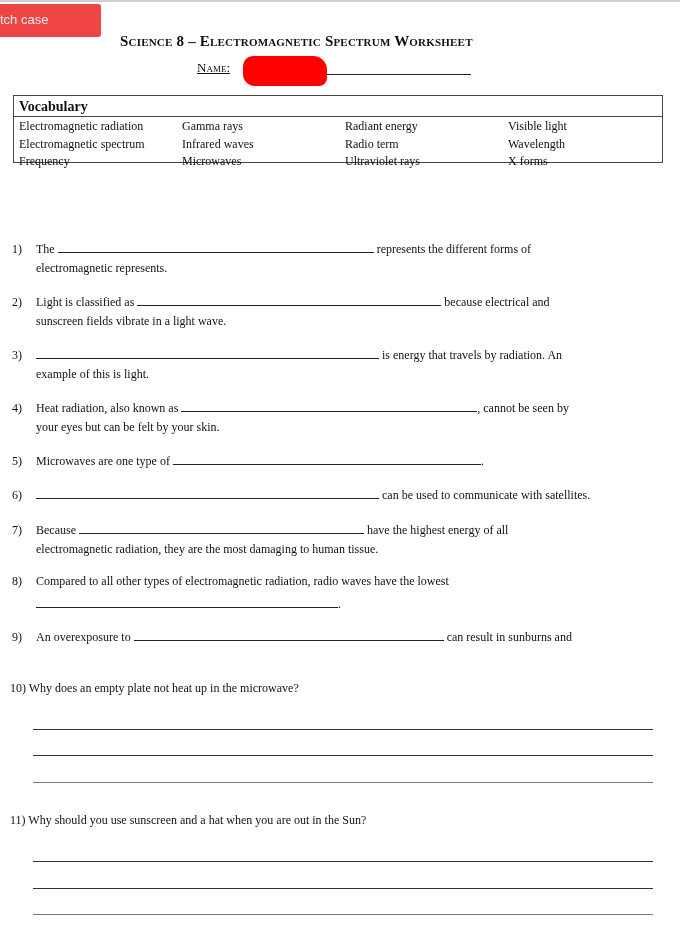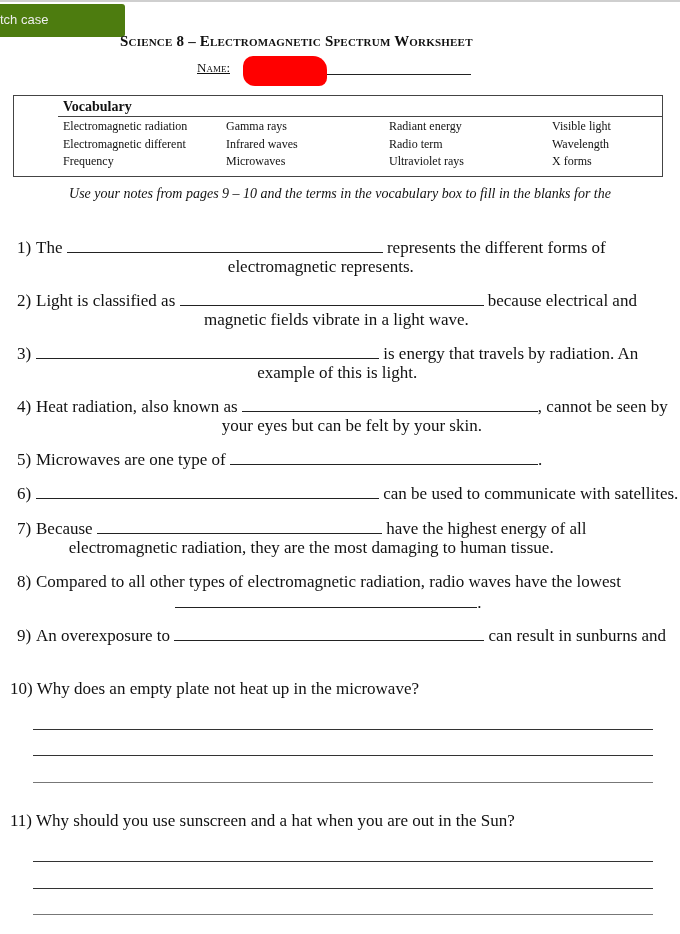--- a/index.html
+++ b/index.html
@@ -2,52 +2,52 @@
 <html><head>
 <meta charset="utf-8">
 <style>
   html, body { margin:0; padding:0; }
   body {
     width:680px; height:934px; background:#fff; position:relative; overflow:hidden;
     font-family:"Liberation Serif", "DejaVu Serif", serif; color:#111;
   }
   .topline { position:absolute; left:0; top:0; width:680px; height:2px; background:#cfcfcf; }
   .tooltip {
-    position:absolute; left:0; top:4px; width:125px; height:33px; background:#4d7c0f;
+    position:absolute; left:0; top:4px; width:101px; height:33px; background:#ef4444;
     color:#eee; font-family:"Liberation Sans", sans-serif; font-size:13px;
     border-radius:0 3px 3px 0; box-sizing:border-box; padding:8px 16px 0 0;
   }
   .title {
     position:absolute; left:120px; top:22px; font-size:15px; font-weight:bold;
     font-variant:small-caps; letter-spacing:0.2px;margin-top:11px;
   }
   .name-row { position:absolute; left:197px; top:60px; font-size:13px; font-variant:small-caps;text-decoration:underline; }
   .name-redact {
     position:absolute; left:243px; top:56px; width:84px; height:30px; background:#f00;
     border-radius:10px 14px 8px 12px;
   }
   .name-line { position:absolute; left:327px; top:74px; width:144px; height:1px; background:#222; }
 
   .vocab {
-    position:absolute; left:13px; top:95px; width:650px; height:82px;
-    border:1px solid #444; box-sizing:border-box;padding-left:44px;
+    position:absolute; left:13px; top:95px; width:650px; height:68px;
+    border:1px solid #444; box-sizing:border-box;
   }
   .vocab-head {
     height:20px; border-bottom:1px solid #444; font-size:14px; font-weight:bold;
     padding-left:5px; line-height:22px;
   }
   .vocab-grid { position:relative; font-size:12px; }
   .vocab-col { position:absolute; top:1px; line-height:17.5px; }
   .vocab-col div { white-space:nowrap; }
 
   .instructions {
     position:absolute; left:30px; top:185px; width:620px; text-align:center;
     font-style:italic; font-size:14px; line-height:18px;
   }
-  .q { position:absolute; left:12px; font-size:17px; line-height:19px;text-align:center; }
+  .q { position:absolute; left:12px; font-size:12px; line-height:19px; }
   .q .num { display:inline-block; width:24px; }
   .q .cont { padding-left:24px; }
   .blank { display:inline-block; border-bottom:1px solid #222; height:14px; vertical-align:baseline; }
   .ans-line { position:absolute; left:33px; width:620px; height:1px; background:#333; }
 </style>
 </head>
 <body>
 
 <div class="topline"></div>
 <div class="tooltip">tch case</div>
@@ -55,21 +55,21 @@
 <div class="title">Science 8 – Electromagnetic Spectrum Worksheet</div>
 <div class="name-row">Name:</div>
 <div class="name-redact"></div>
 <div class="name-line"></div>
 
 <div class="vocab">
   <div class="vocab-head">Vocabulary</div>
   <div class="vocab-grid">
     <div class="vocab-col" style="left:5px">
       <div>Electromagnetic radiation</div>
-      <div>Electromagnetic different</div>
+      <div>Electromagnetic spectrum</div>
       <div>Frequency</div>
     </div>
     <div class="vocab-col" style="left:168px">
       <div>Gamma rays</div>
       <div>Infrared waves</div>
       <div>Microwaves</div>
     </div>
     <div class="vocab-col" style="left:331px">
       <div>Radiant energy</div>
       <div>Radio term</div>
@@ -77,35 +77,34 @@
     </div>
     <div class="vocab-col" style="left:494px">
       <div>Visible light</div>
       <div>Wavelength</div>
       <div>X forms</div>
     </div>
   </div>
 </div>
 
 <div class="instructions">
-  <div>Use your notes from pages 9 – 10 and the terms in the vocabulary box to fill in the blanks for the</div>
 </div>
 
 <div class="q" style="top:238px">
   <span class="num">1)</span><span>The</span>
   <span class="blank" style="width:316px"></span>
   <span>represents the different forms of</span>
   <div class="cont">electromagnetic represents.</div>
 </div>
 
 <div class="q" style="top:291px">
   <span class="num">2)</span><span>Light is classified as</span>
   <span class="blank" style="width:304px"></span>
   <span>because electrical and</span>
-  <div class="cont">magnetic fields vibrate in a light wave.</div>
+  <div class="cont">sunscreen fields vibrate in a light wave.</div>
 </div>
 
 <div class="q" style="top:344px">
   <span class="num">3)</span><span class="blank" style="width:343px"></span>
   <span>is energy that travels by radiation.  An</span>
   <div class="cont">example of this is light.</div>
 </div>
 
 <div class="q" style="top:397px">
   <span class="num">4)</span><span>Heat radiation, also known as</span>

